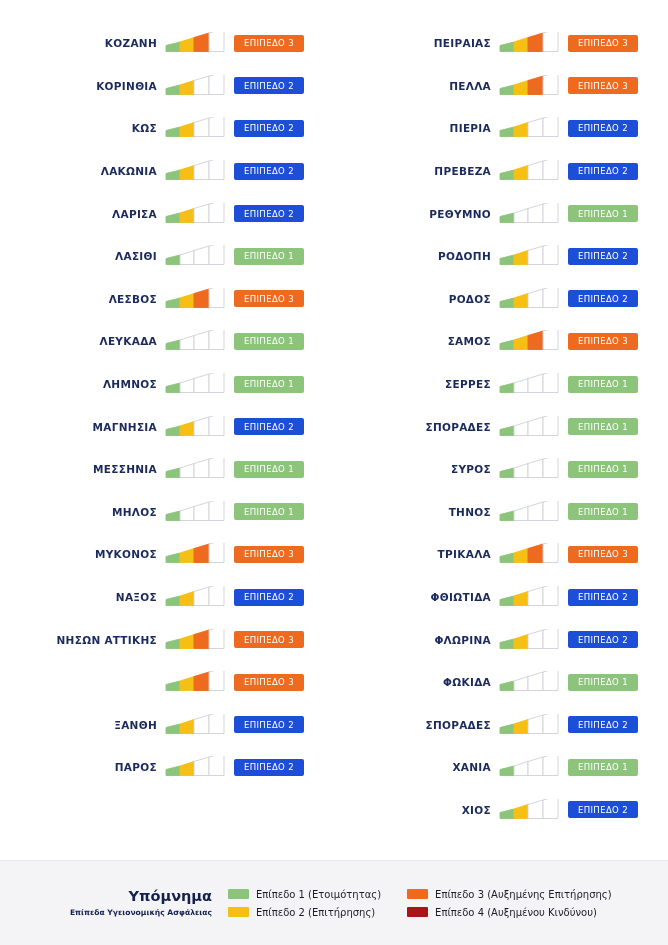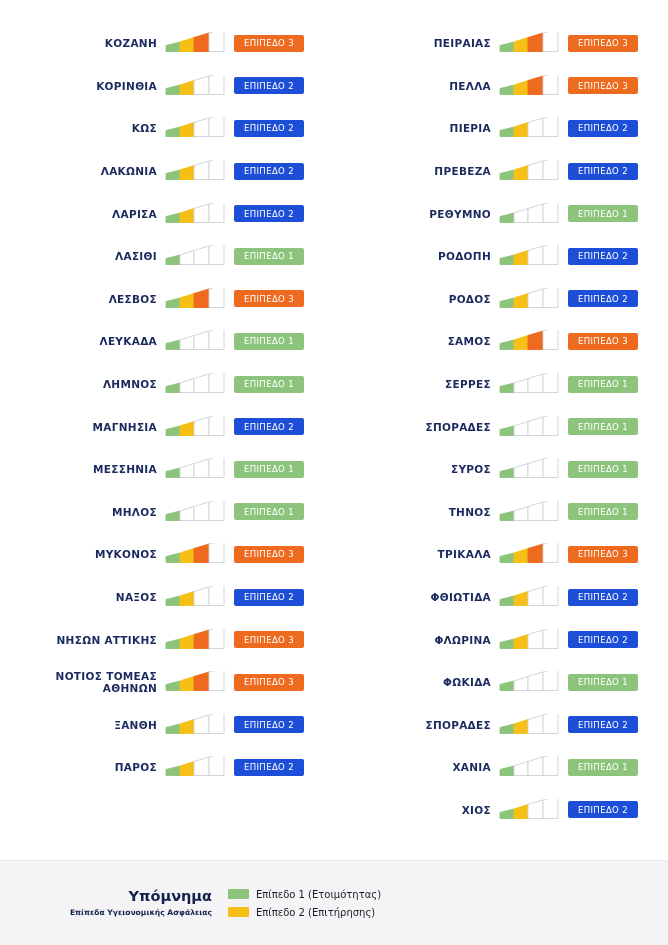--- a/index.html
+++ b/index.html
@@ -317,22 +317,20 @@
             <svg width="62" height="22" viewBox="0 0 62 22">
               <polygon points="2,13.5 16,10 16,19.5 2,19.5" fill="#8cc47c" stroke="#8cc47c" stroke-width="0.9"></polygon>
               <polygon points="16,10 30,5.5 30,19.5 16,19.5" fill="#f5bf16" stroke="#f5bf16" stroke-width="0.9"></polygon>
               <polygon points="30,5.5 45,1 45,19.5 30,19.5" fill="#ed6a1f" stroke="#ed6a1f" stroke-width="0.9"></polygon>
               <polygon points="45,1 60,-3 60,19.5 45,19.5" fill="#ffffff" stroke="#cfd0d8" stroke-width="0.9"></polygon>
             </svg>
           </div>
           <div class="badge lvl3">ΕΠΙΠΕΔΟ 3</div>
         </div>
         <div class="row">
-          <div class="region-name">ΝΟΤΙΟΣ ΤΟΜΕΑΣ
-ΑΘΗΝΩΝ</div>
           <div class="bars">
             <svg width="62" height="22" viewBox="0 0 62 22">
               <polygon points="2,13.5 16,10 16,19.5 2,19.5" fill="#8cc47c" stroke="#8cc47c" stroke-width="0.9"></polygon>
               <polygon points="16,10 30,5.5 30,19.5 16,19.5" fill="#f5bf16" stroke="#f5bf16" stroke-width="0.9"></polygon>
               <polygon points="30,5.5 45,1 45,19.5 30,19.5" fill="#ed6a1f" stroke="#ed6a1f" stroke-width="0.9"></polygon>
               <polygon points="45,1 60,-3 60,19.5 45,19.5" fill="#ffffff" stroke="#cfd0d8" stroke-width="0.9"></polygon>
             </svg>
           </div>
           <div class="badge lvl3">ΕΠΙΠΕΔΟ 3</div>
         </div>
@@ -602,16 +600,26 @@
       <div class="legend-col">
         <div class="legend-item">
           <span class="legend-swatch sw1"></span>
           <span class="legend-label">Επίπεδο 1 (Ετοιμότητας)</span>
         </div>
         <div class="legend-item">
           <span class="legend-swatch sw2"></span>
           <span class="legend-label">Επίπεδο 2 (Επιτήρησης)</span>
         </div>
       </div>
+      <div class="legend-col">
+        <div class="legend-item">
+          <span class="legend-swatch sw3"></span>
+          <span class="legend-label">Επίπεδο 3 (Αυξημένης Επιτήρησης)</span>
+        </div>
+        <div class="legend-item">
+          <span class="legend-swatch sw4"></span>
+          <span class="legend-label">Επίπεδο 4 (Αυξημένου Κινδύνου)</span>
+        </div>
+      </div>
     </div>
   </div>
 
 </div>
 
 </body></html>

